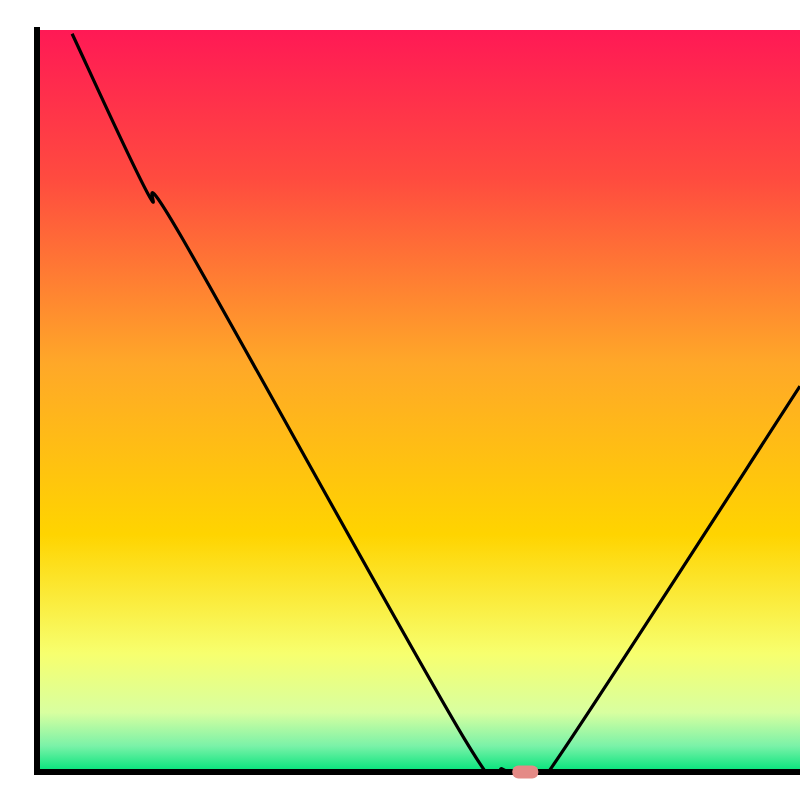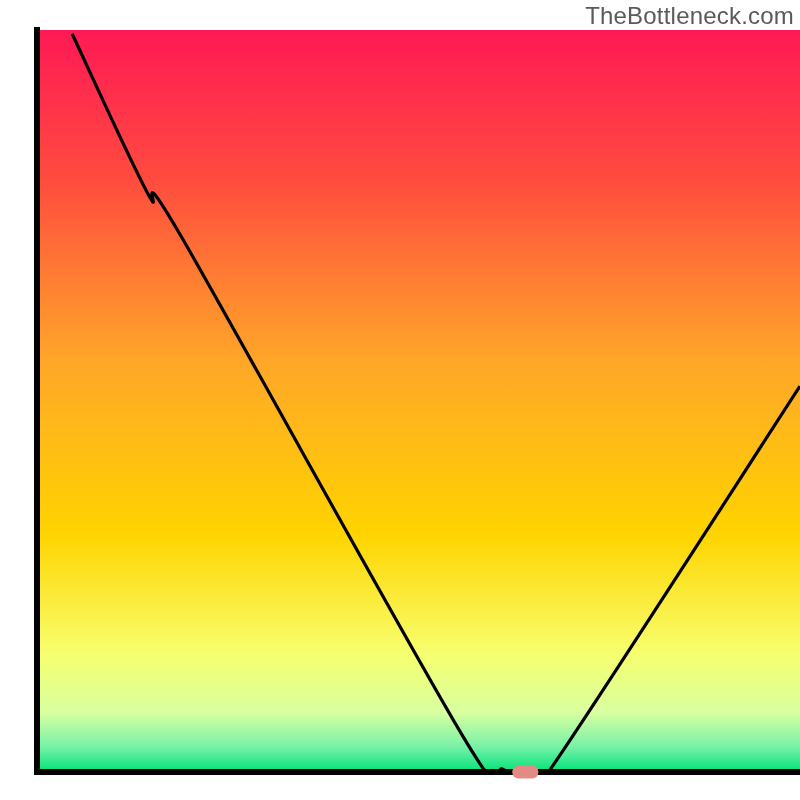--- a/index.html
+++ b/index.html
@@ -25,21 +25,20 @@
     top: 0;
     left: 0;
     width: 800px;
     height: 800px;
   }
 </style>
 </head>
 <body>
 
 <div class="chart-container">
-  <div class="watermark">TheBottleneck.com</div>
   <svg class="plot" viewBox="0 0 800 800">
     <defs>
       <linearGradient id="bg-grad" x1="0" y1="0" x2="0" y2="1">
         <stop id="g-stop-0" offset="0%" stop-color="#ff1955"></stop>
         <stop id="g-stop-1" offset="20%" stop-color="#ff4b3f"></stop>
         <stop id="g-stop-2" offset="45%" stop-color="#ffa828"></stop>
         <stop id="g-stop-3" offset="68%" stop-color="#ffd400"></stop>
         <stop id="g-stop-4" offset="84%" stop-color="#f7ff6e"></stop>
         <stop id="g-stop-5" offset="92%" stop-color="#d8ffa0"></stop>
         <stop id="g-stop-6" offset="96.5%" stop-color="#7af2a8"></stop>

